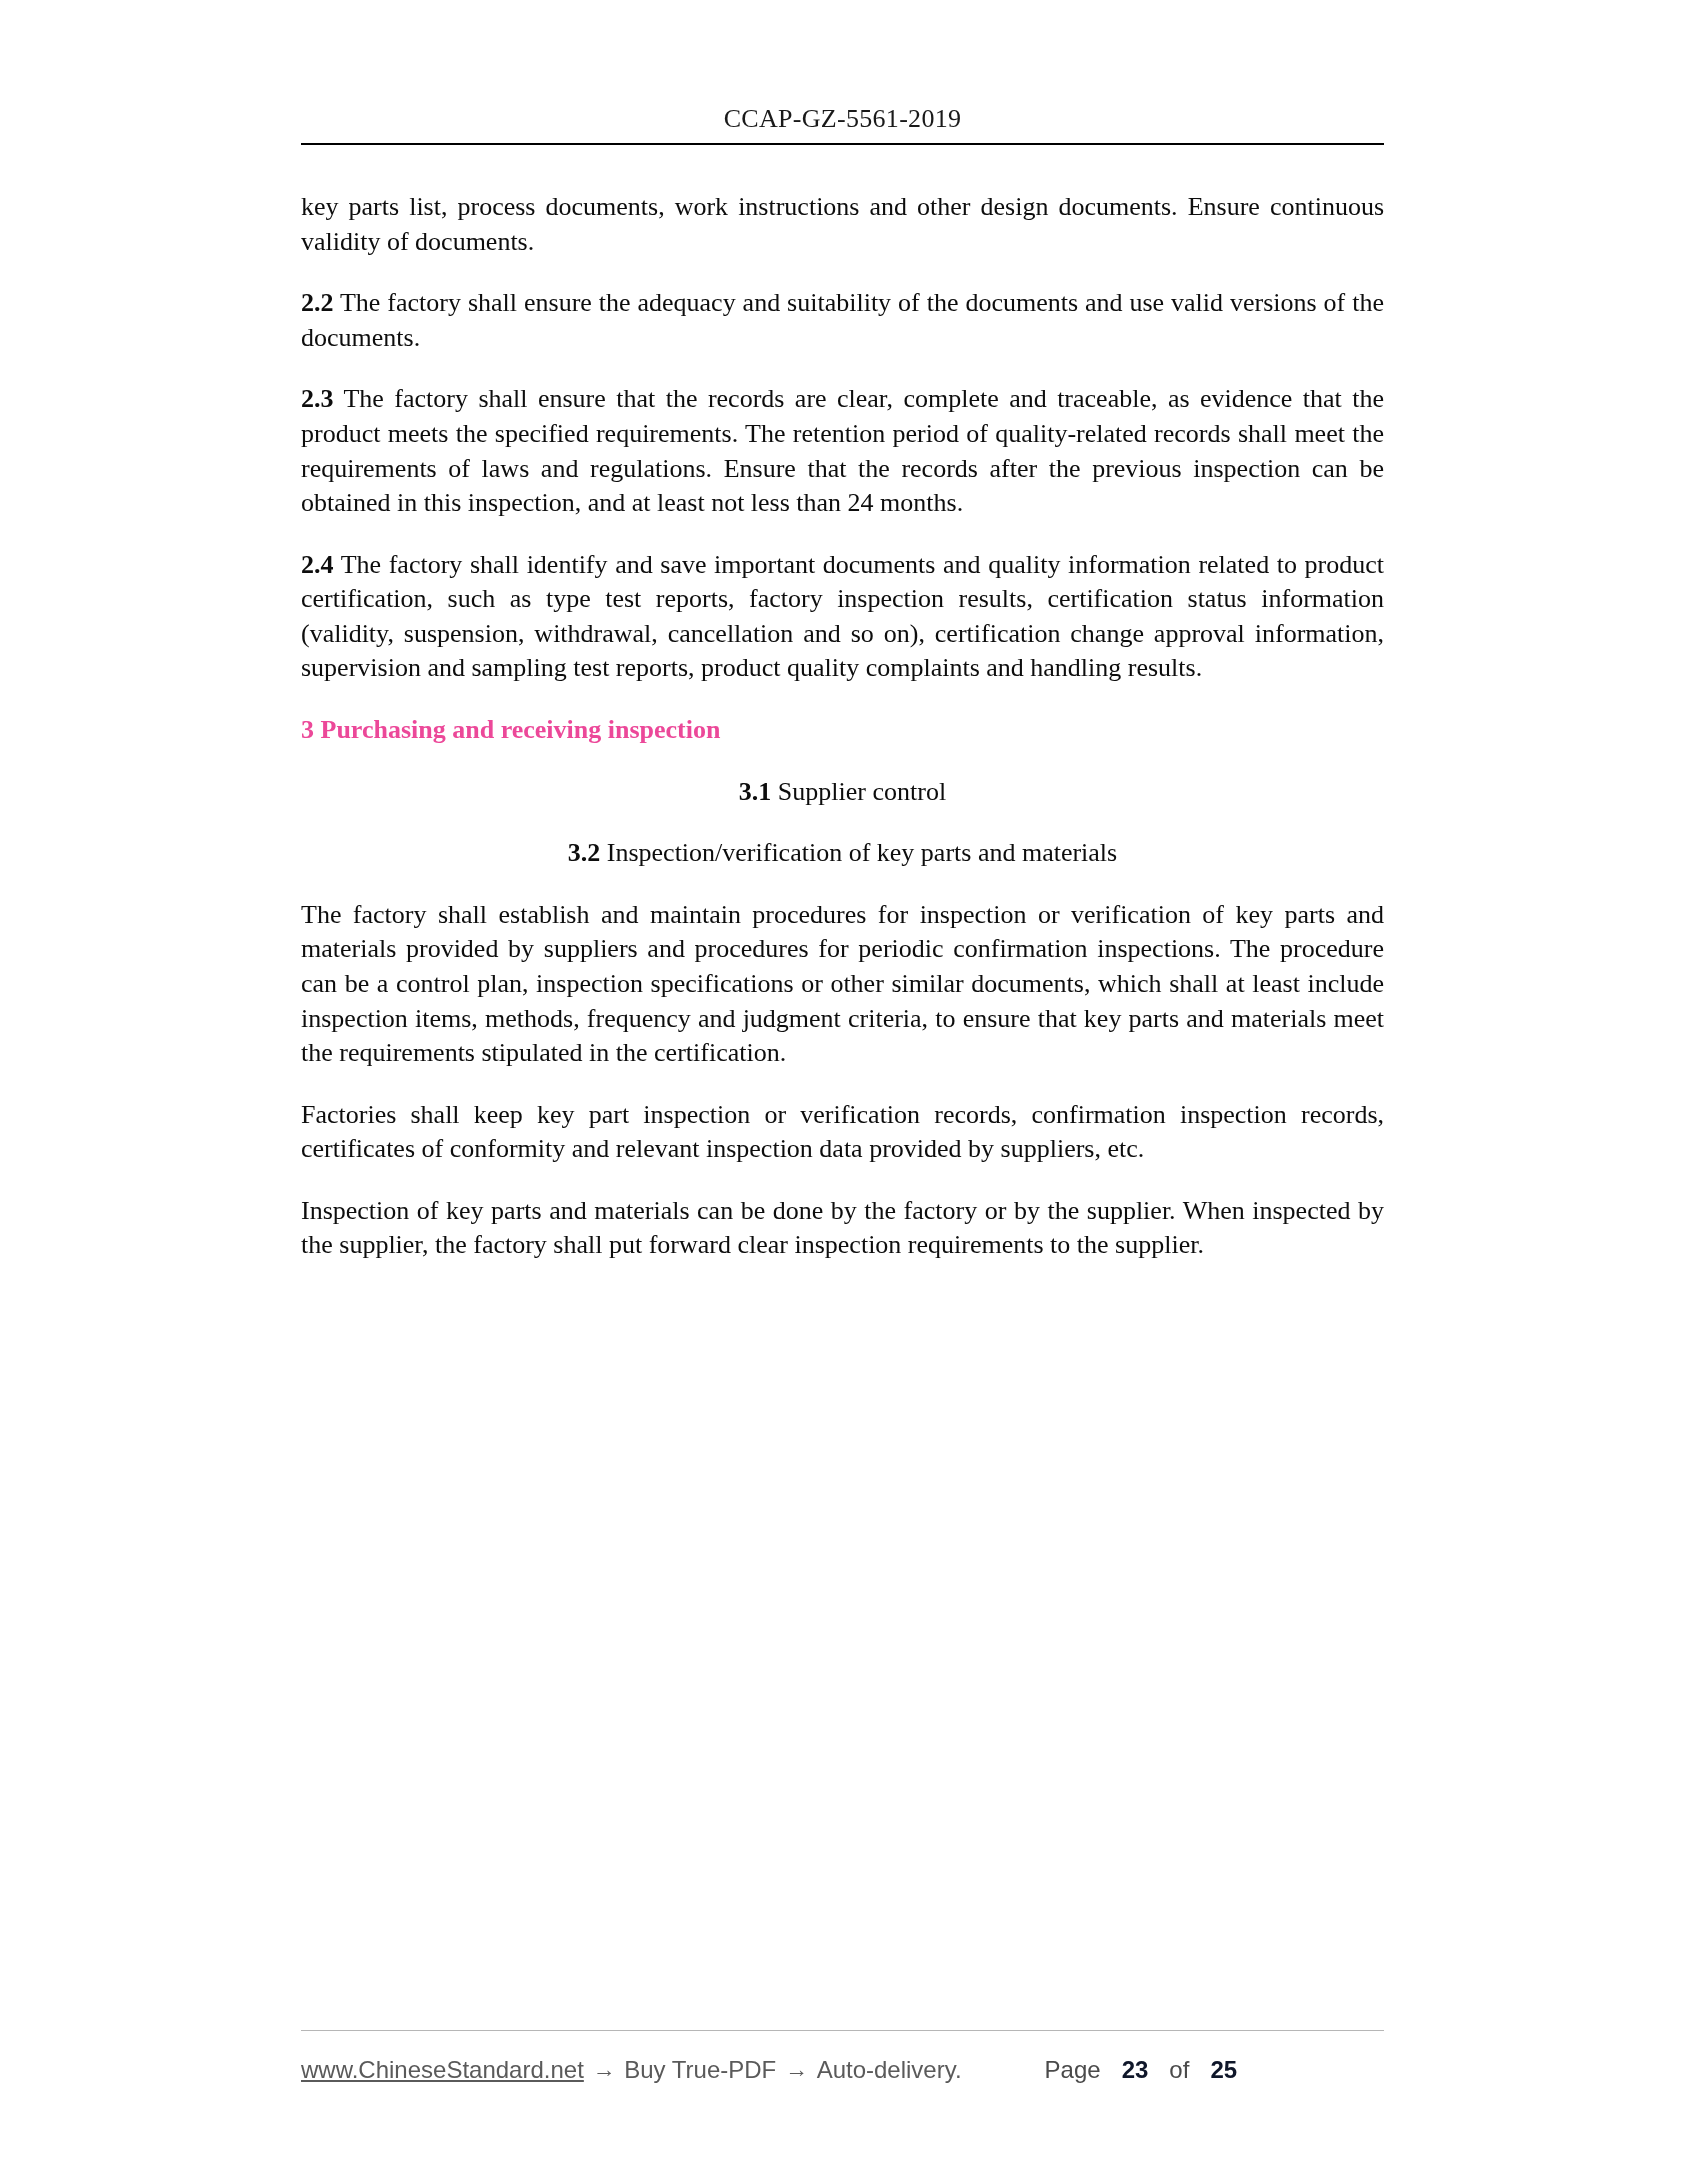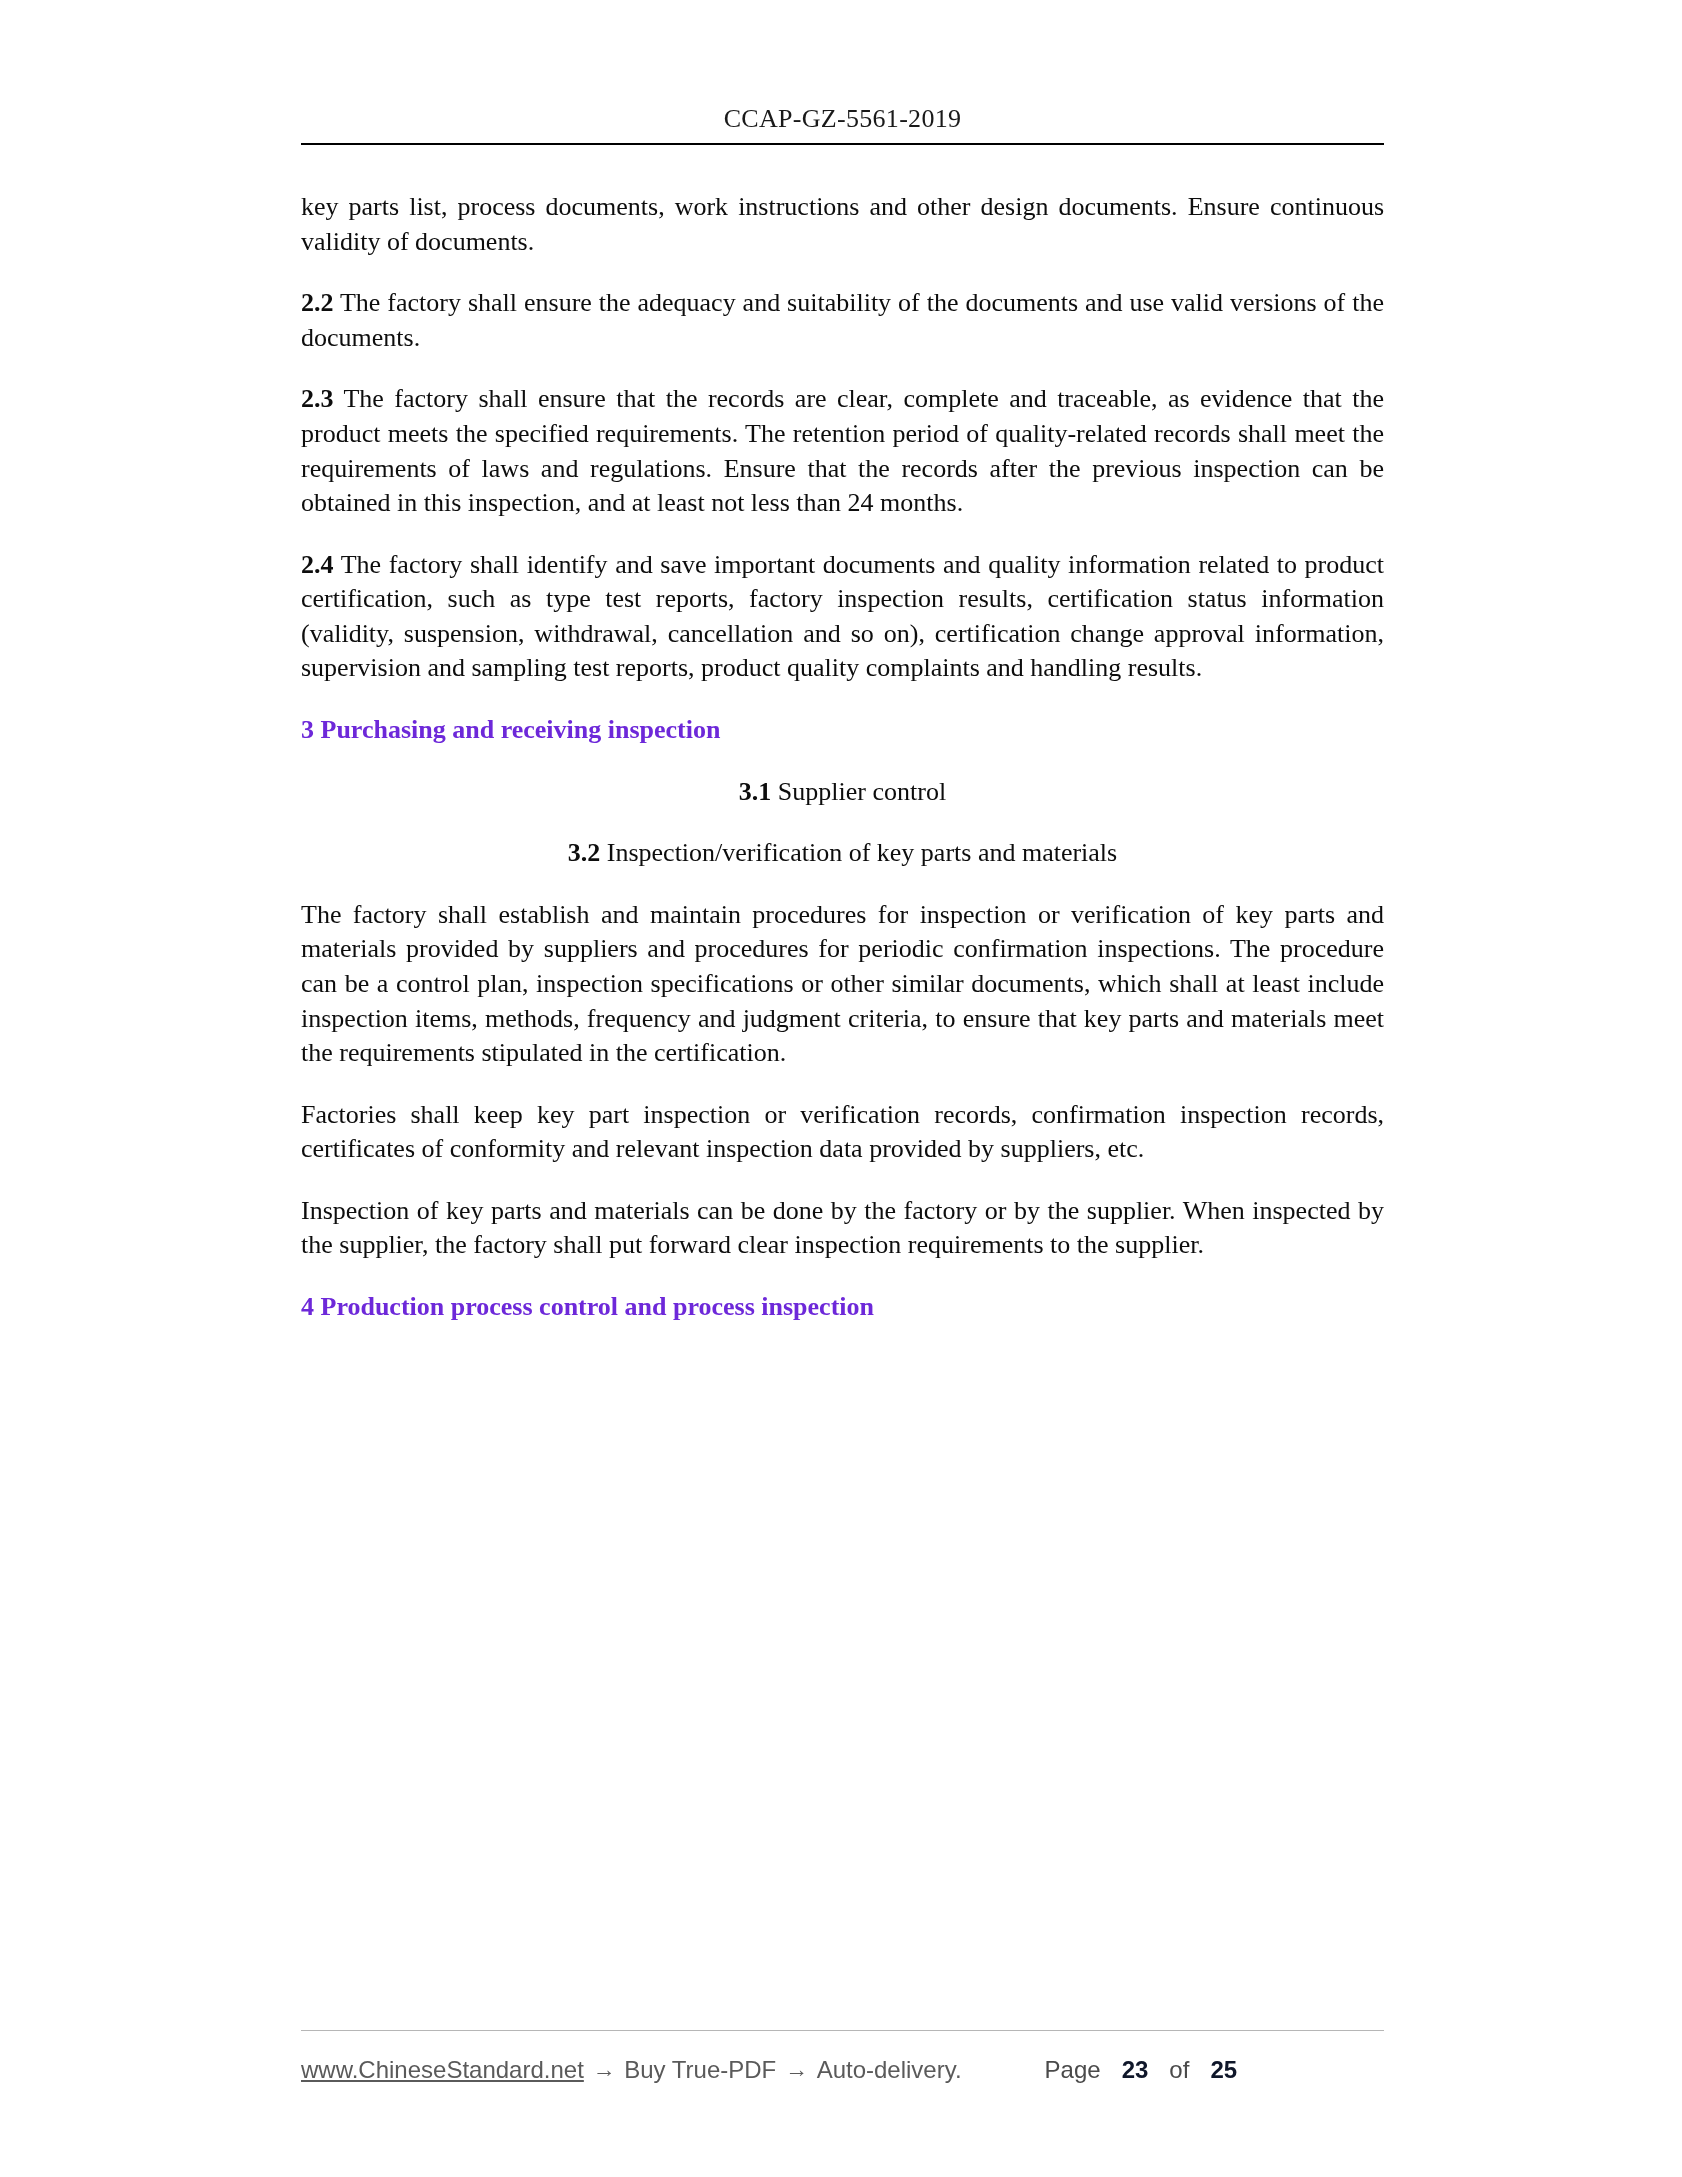--- a/index.html
+++ b/index.html
@@ -60,21 +60,21 @@
   }
   p.para .num {
     font-weight: bold;
   }
   h2.heading {
     margin: 0 0 27px 0;
     font-size: 26px;
     line-height: 1.33;
     font-weight: bold;
     text-align: left;
-    color: #6d28d9;
+    color: #ec4899;
   }
   
   p.para.short {
     text-align: center;
   }
 
   
   .footer {
     position: absolute;
     left: 301px;
@@ -138,21 +138,20 @@
         <p class="para"><span>key parts list, process documents, work instructions and other design documents. Ensure continuous validity of documents.</span></p>
         <p class="para"><span class="num">2.2</span> <span>The factory shall ensure the adequacy and suitability of the documents and use valid versions of the documents.</span></p>
         <p class="para"><span class="num">2.3</span> <span>The factory shall ensure that the records are clear, complete and traceable, as evidence that the product meets the specified requirements. The retention period of quality-related records shall meet the requirements of laws and regulations. Ensure that the records after the previous inspection can be obtained in this inspection, and at least not less than 24 months.</span></p>
         <p class="para"><span class="num">2.4</span> <span>The factory shall identify and save important documents and quality information related to product certification, such as type test reports, factory inspection results, certification status information (validity, suspension, withdrawal, cancellation and so on), certification change approval information, supervision and sampling test reports, product quality complaints and handling results.</span></p>
         <h2 class="heading"><span>3 Purchasing and receiving inspection</span></h2>
         <p class="para short"><span class="num">3.1</span> <span>Supplier control</span></p>
         <p class="para short"><span class="num">3.2</span> <span>Inspection/verification of key parts and materials</span></p>
         <p class="para"><span>The factory shall establish and maintain procedures for inspection or verification of key parts and materials provided by suppliers and procedures for periodic confirmation inspections. The procedure can be a control plan, inspection specifications or other similar documents, which shall at least include inspection items, methods, frequency and judgment criteria, to ensure that key parts and materials meet the requirements stipulated in the certification.</span></p>
         <p class="para"><span>Factories shall keep key part inspection or verification records, confirmation inspection records, certificates of conformity and relevant inspection data provided by suppliers, etc.</span></p>
         <p class="para"><span>Inspection of key parts and materials can be done by the factory or by the supplier. When inspected by the supplier, the factory shall put forward clear inspection requirements to the supplier.</span></p>
-        <h2 class="heading"><span>4 Production process control and process inspection</span></h2>
       </div>
 
   </div>
 
   <div class="footer">
     <hr class="footer-rule">
     <div class="footer-row">
       <div class="footer-left">
         <span class="footer-link">www.ChineseStandard.net</span>
         <span class="arrow">→</span>

